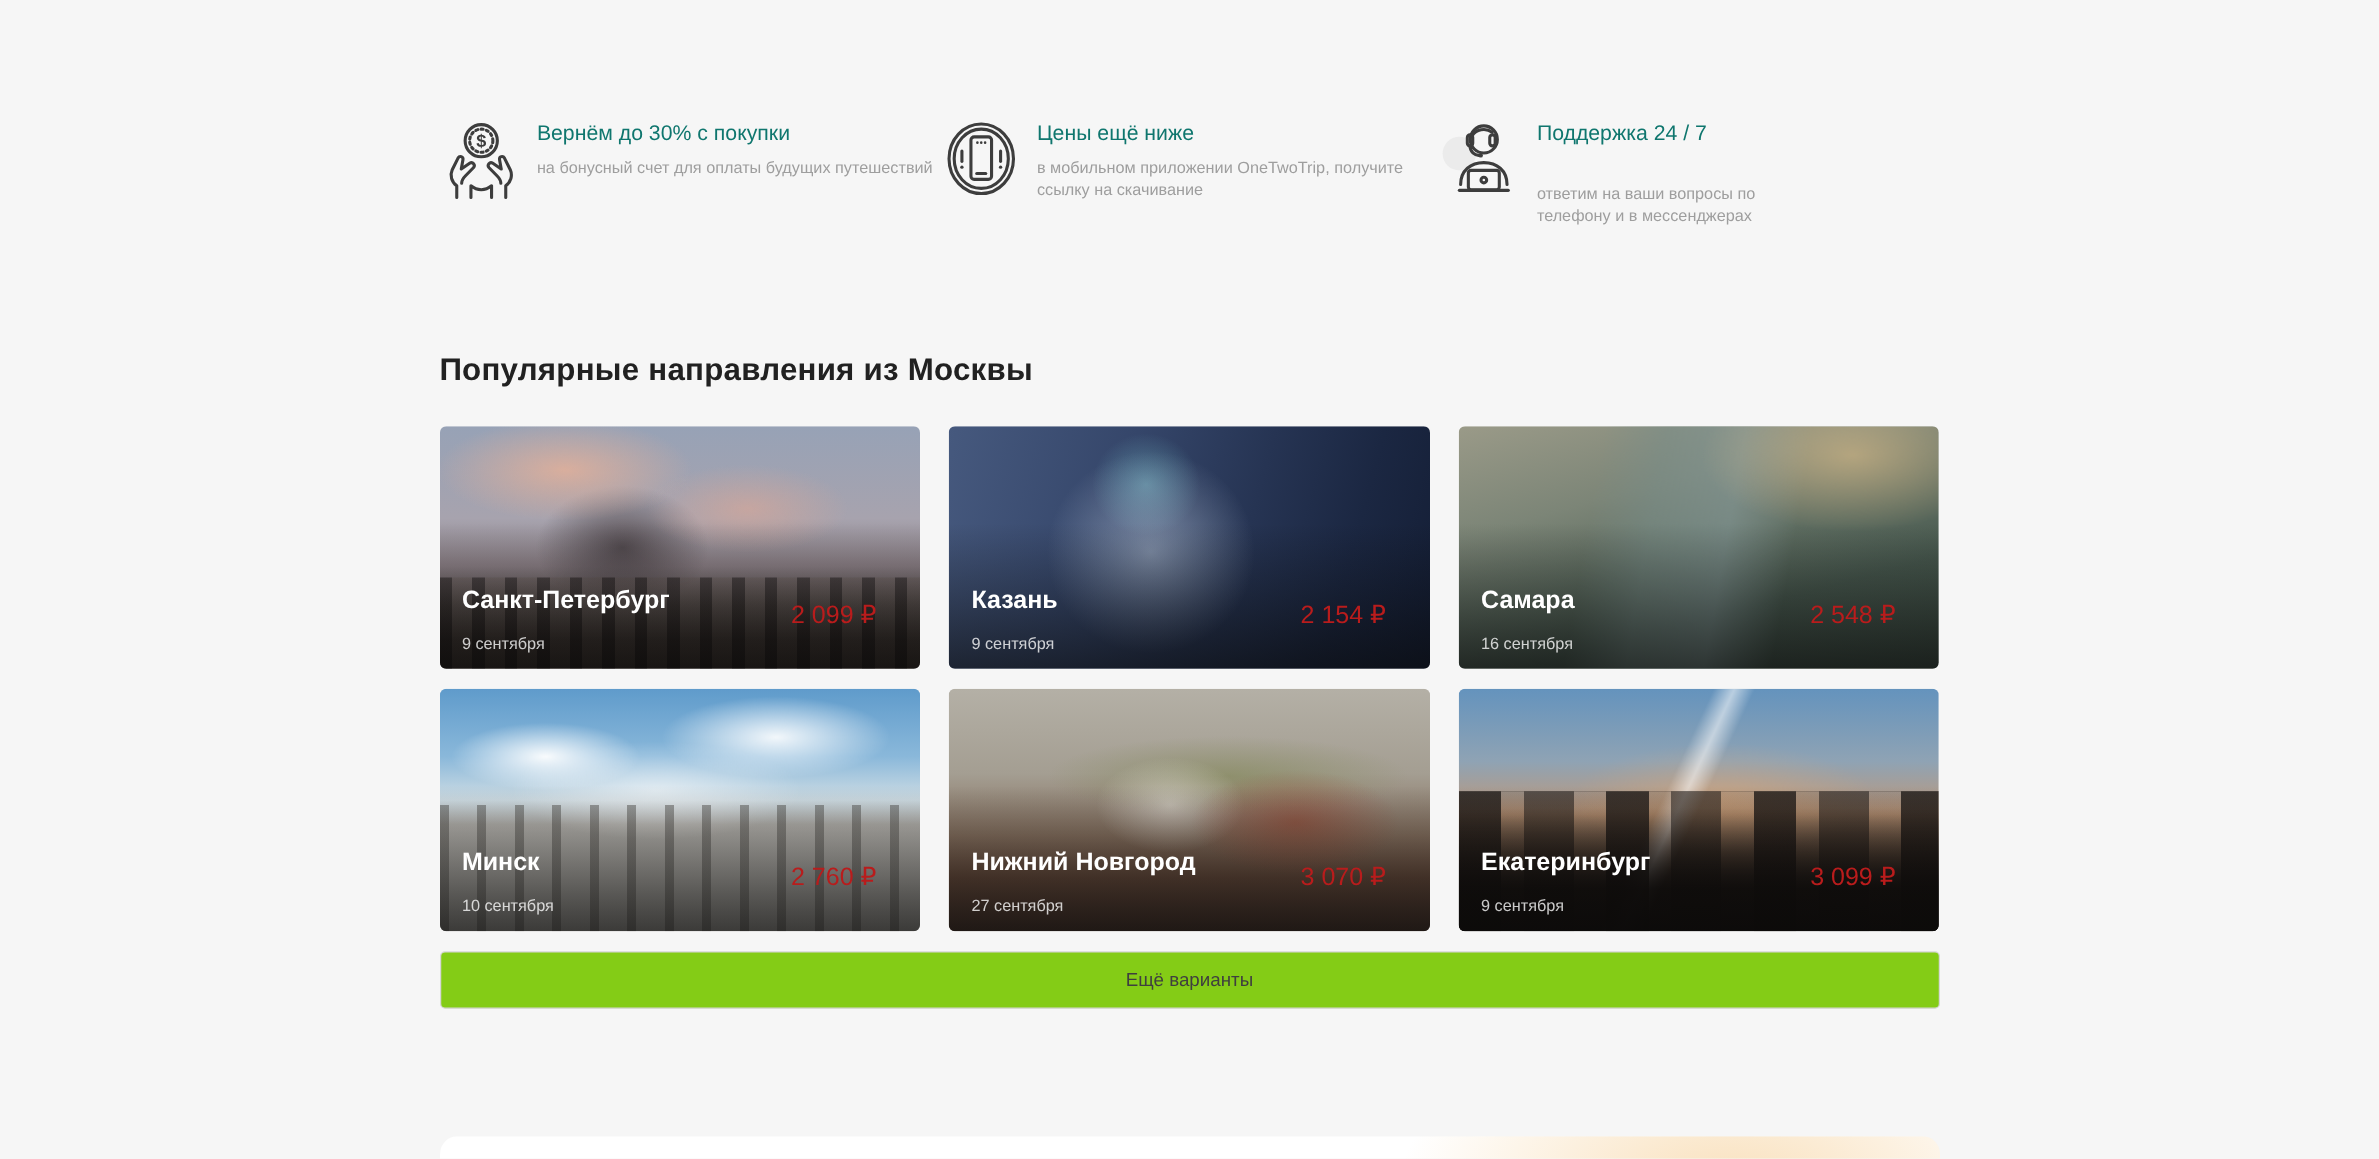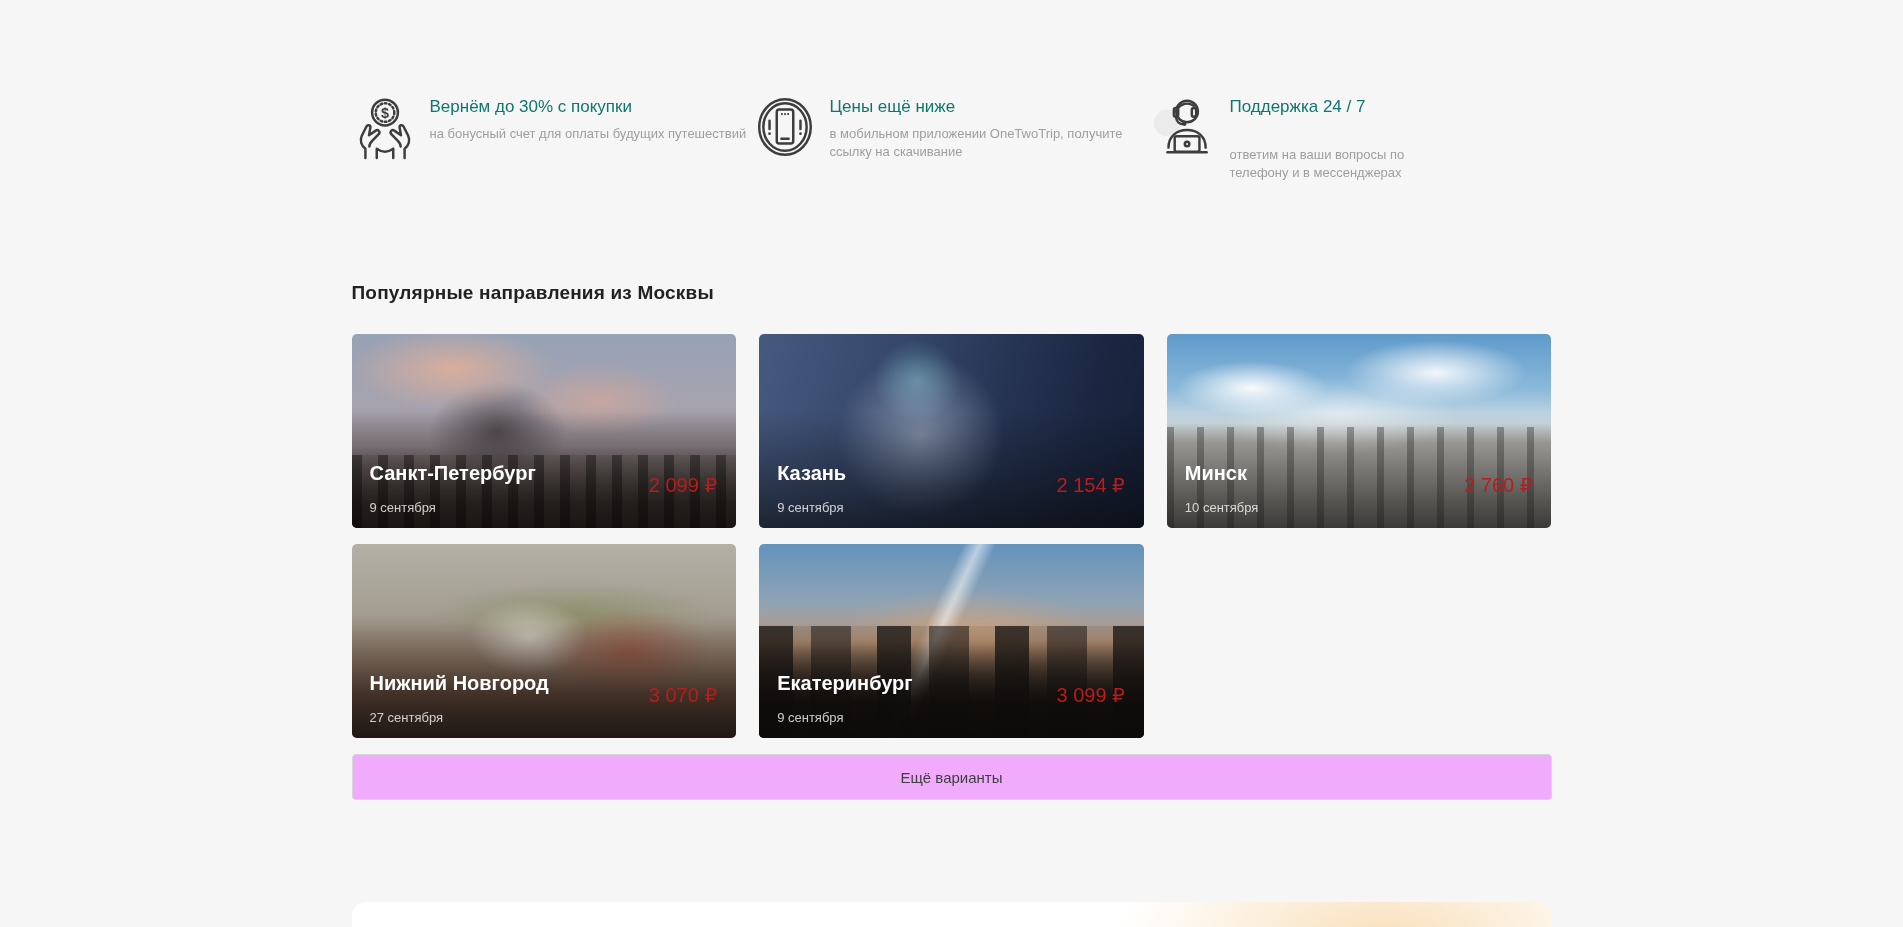--- a/index.html
+++ b/index.html
@@ -26,21 +26,21 @@
   .feature-text { padding-top: 2px; }
   .feature-title { font-size: 17px; font-weight: 400; color: #0f766e; line-height: 22px; }
   .feature-subtitle { margin-top: 7px; font-size: 13px; color: #9e9e9e; line-height: 1.4; }
   .feature:nth-child(1) .feature-subtitle { max-width: 320px; }
   .feature:nth-child(2) .feature-subtitle { max-width: 300px; }
   .feature:nth-child(3) .feature-subtitle { max-width: 212px; margin-top: 28px; }
 
   
   .section-heading {
     margin-top: 100px;
-    font-size: 19px; font-weight: 700; color: #212121;
+    font-size: 25px; font-weight: 700; color: #212121;
     letter-spacing: .2px;
   }
   .cards {
     margin-top: 30px;
     display: grid;
     grid-template-columns: repeat(3, 1fr);
     gap: 16px 23px;
   }
   .card {
     position: relative;
@@ -106,33 +106,33 @@
       linear-gradient(180deg, #6493bd 0%, #8fa3b4 30%, #c09878 52%, #7e6450 68%, #413731 82%, #2b2521 100%);
   }
   .p-ekb::before {
     content: ""; position: absolute; left: 0; right: 0; top: 42%; bottom: 0;
     background:
       linear-gradient(to top, rgba(18,14,12,.9) 30%, transparent 88%),
       repeating-linear-gradient(90deg, rgba(28,24,22,.8) 0 34px, rgba(28,24,22,.12) 34px 52px, rgba(30,26,24,.6) 52px 92px, rgba(28,24,22,.08) 92px 118px);
   }
 
   .card-info {
-    position: absolute; left: 18px; right: 19px; bottom: 12px;
+    position: absolute; left: 18px; right: 35px; bottom: 12px;
     display: flex; justify-content: space-between;
   }
   .city  { font-size: 20px; font-weight: 700; color: #fff; line-height: 24px; }
   .date  { margin-top: 15px; font-size: 13px; color: rgba(255,255,255,.78); line-height: 16px; }
   .price { font-size: 20px; font-weight: 400; color: #b91c1c; line-height: 24px;
            align-self: flex-end; margin-bottom: 19px; white-space: nowrap; }
 
   .more-button {
     margin-top: 16px;
     display: block; width: 100%; height: 46px;
     border: 1px solid #d6d6d6; border-radius: 4px;
-    background: #f0abfc;
+    background: #84cc16;
     font-family: inherit; font-size: 15px; color: #3f3f3f;
     cursor: pointer;
   }
 
   
   .promo {
     margin-top: 102px;
     height: 300px;
     border-radius: 14px 14px 0 0;
     background:
@@ -234,20 +234,30 @@
         <div class="photo p-kazan"></div>
         <div class="card-info">
           <div>
             <div class="city">Казань</div>
             <div class="date">9 сентября</div>
           </div>
           <div class="price">2 154 ₽</div>
         </div>
       </a>
 
+      <a class="card">
+        <div class="photo p-samara"></div>
+        <div class="card-info">
+          <div>
+            <div class="city">Самара</div>
+            <div class="date">16 сентября</div>
+          </div>
+          <div class="price">2 548 ₽</div>
+        </div>
+      </a>
 
       <a class="card">
         <div class="photo p-minsk"></div>
         <div class="card-info">
           <div>
             <div class="city">Минск</div>
             <div class="date">10 сентября</div>
           </div>
           <div class="price">2 760 ₽</div>
         </div>

